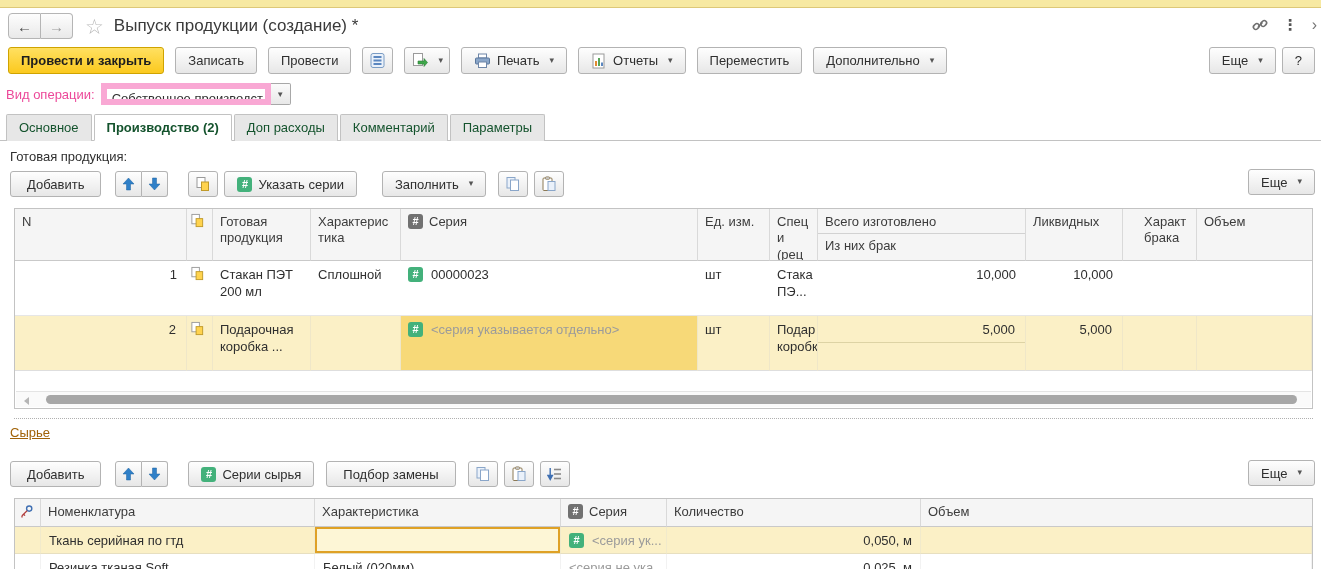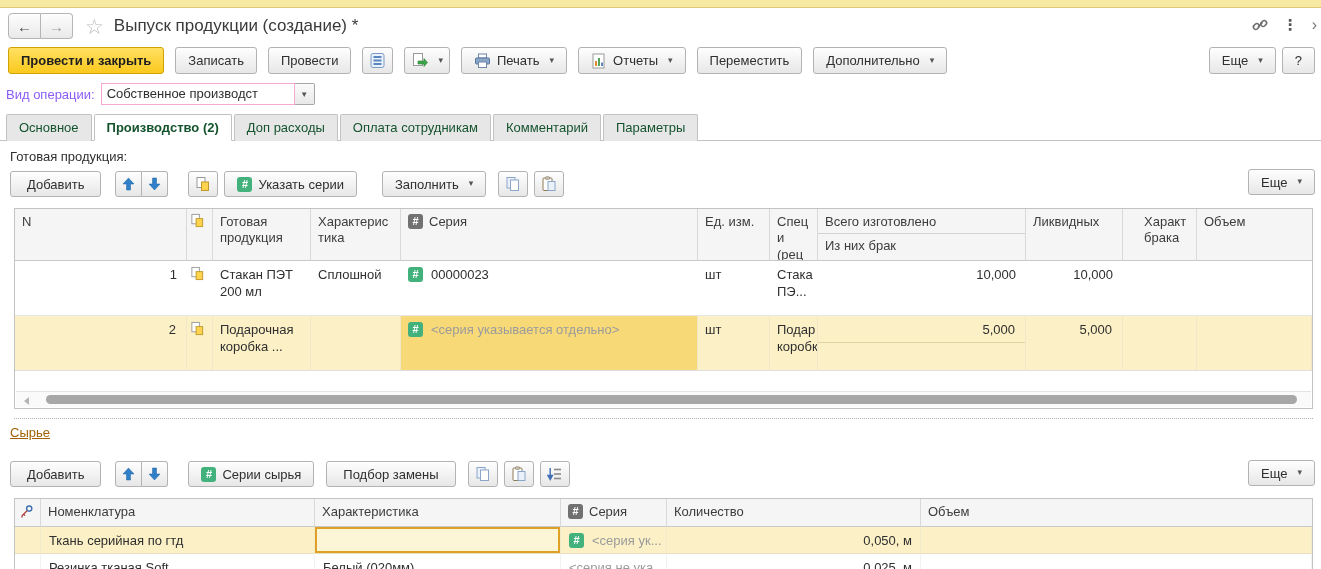--- a/index.html
+++ b/index.html
@@ -30,23 +30,23 @@
   .btn.primary{background:linear-gradient(#ffe061,#fbc91e);border-color:#cfa300;font-weight:bold;color:#1d1d1d;}
   .btn.icon-only{padding:0 6px;}
   .caret::after{content:"▾";font-size:9px;color:#555;margin-left:4px;position:relative;top:-1px;}
   .sm .btn{height:26px;}
 
   .toolbar-row{position:relative;display:flex;align-items:center;gap:11px;padding:3px 0 4px 8px;}
   .tb-right{position:absolute;right:6px;top:3px;display:flex;gap:6px;}
 
   
   .op-row{display:flex;align-items:center;padding:4px 0 6px 6px;height:24px;}
-  .op-label{margin-right:6px;color:#8b5cf6;}
+  .op-label{margin-right:6px;color:#ec4899;}
   .combo{display:flex;align-items:stretch;height:22px;}
-  .combo-value{width:194px;border:1px solid #f9a8d4;background:#fff;padding:2px 4px 0 5px;
+  .combo-value{width:170px;border:6px solid #f9a8d4;background:#fff;padding:2px 4px 0 5px;
     white-space:nowrap;overflow:hidden;box-sizing:border-box;}
   .combo-btn{width:19px;border:1px solid #a8a8a8;border-left:none;background:linear-gradient(#fbfbfb,#e8e8e8);
     display:flex;align-items:center;justify-content:center;font-size:8px;color:#555;cursor:pointer;border-radius:0 2px 2px 0;}
 
   
   .tabs{display:flex;padding-left:6px;border-bottom:1px solid #c2c2c2;margin-top:2px;}
   .tab{padding:5px 12px 5px;border:1px solid #c2c2c2;border-bottom:none;background:#e7e7e7;
     margin-right:2px;margin-bottom:-1px;cursor:pointer;border-radius:2px 2px 0 0;color:#14532d;}
   .tab.active{background:#fff;font-weight:bold;border-bottom:1px solid #fff;}
 
@@ -202,21 +202,20 @@
           <span>▼</span>
         </div>
     </div>
   </div>
 
   
   <div class="tabs">
     <div class="tab">Основное</div>
     <div class="tab active">Производство (2)</div>
     <div class="tab">Доп расходы</div>
-    <div class="tab">Оплата сотрудникам</div>
     <div class="tab">Комментарий</div>
     <div class="tab">Параметры</div>
   </div>
 
   
   <div class="section-label">Готовая продукция:</div>
 
   <div class="toolbar-row sm" style="gap:6px;padding-left:10px;">
     <button class="btn" style="padding:0 16px;">Добавить</button>
     <div class="pair" style="margin-left:8px;">

